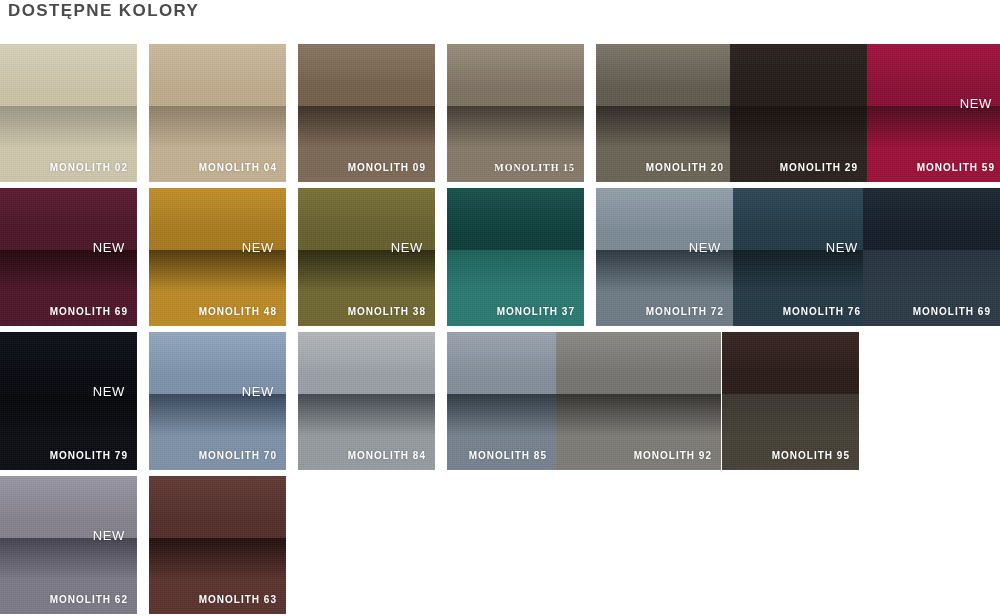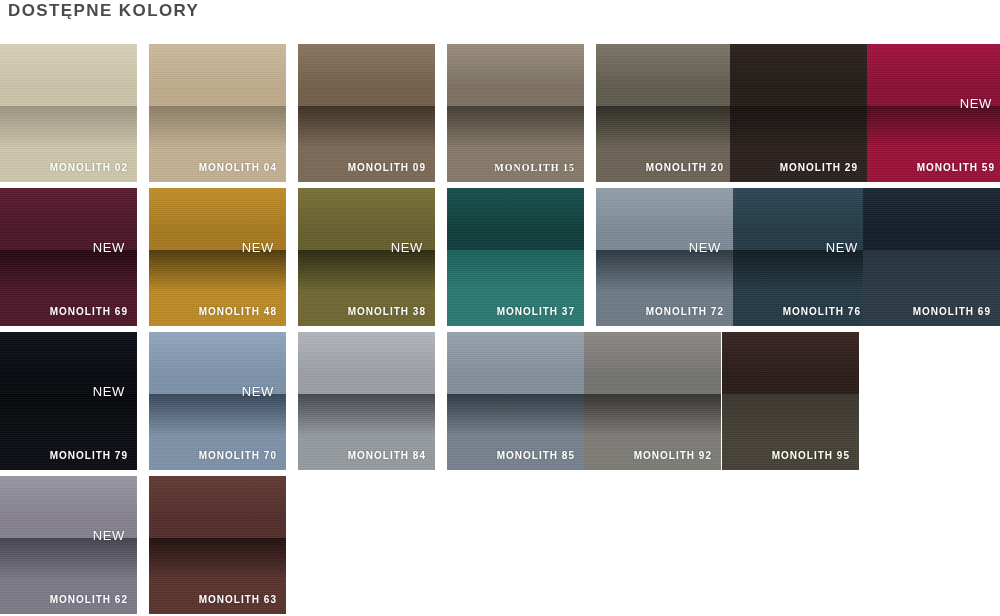--- a/index.html
+++ b/index.html
@@ -303,21 +303,21 @@
         </div>
         <div class="swatch-group" style="left: 447px; height: 138px; width: 274px; justify-content: flex-end;">
           <div class="swatch" style="width: 137px; height: 138px;">
             <div class="swatch-fill">
               <div class="band-top" style="height: 45%; background: linear-gradient(rgb(154, 164, 175) 0%, rgb(132, 143, 156) 70%, rgb(132, 143, 156) 100%);"></div>
               <div class="band-bot" style="top: 45%; background: linear-gradient(rgb(46, 57, 66) 0%, rgb(118, 130, 142) 55%, rgb(118, 130, 142) 100%);"></div>
             </div>
             <div class="swatch-tex"></div>
             <div class="swatch-label">MONOLITH 85</div>
           </div>
-          <div class="swatch" style="width: 137px; height: 138px;">
+          <div class="swatch" style="width: 137px; height: 138px; padding-left: 28px;">
             <div class="swatch-fill">
               <div class="band-top" style="height: 45%; background: linear-gradient(rgb(139, 138, 133) 0%, rgb(117, 116, 112) 70%, rgb(117, 116, 112) 100%);"></div>
               <div class="band-bot" style="top: 45%; background: linear-gradient(rgb(51, 50, 47) 0%, rgb(125, 124, 119) 55%, rgb(125, 124, 119) 100%);"></div>
             </div>
             <div class="swatch-tex"></div>
             <div class="swatch-label">MONOLITH 92</div>
           </div>
         </div>
         <div class="swatch-group" style="left: 722px; height: 138px; width: 137px;">
           <div class="swatch" style="width: 137px; height: 138px;">

